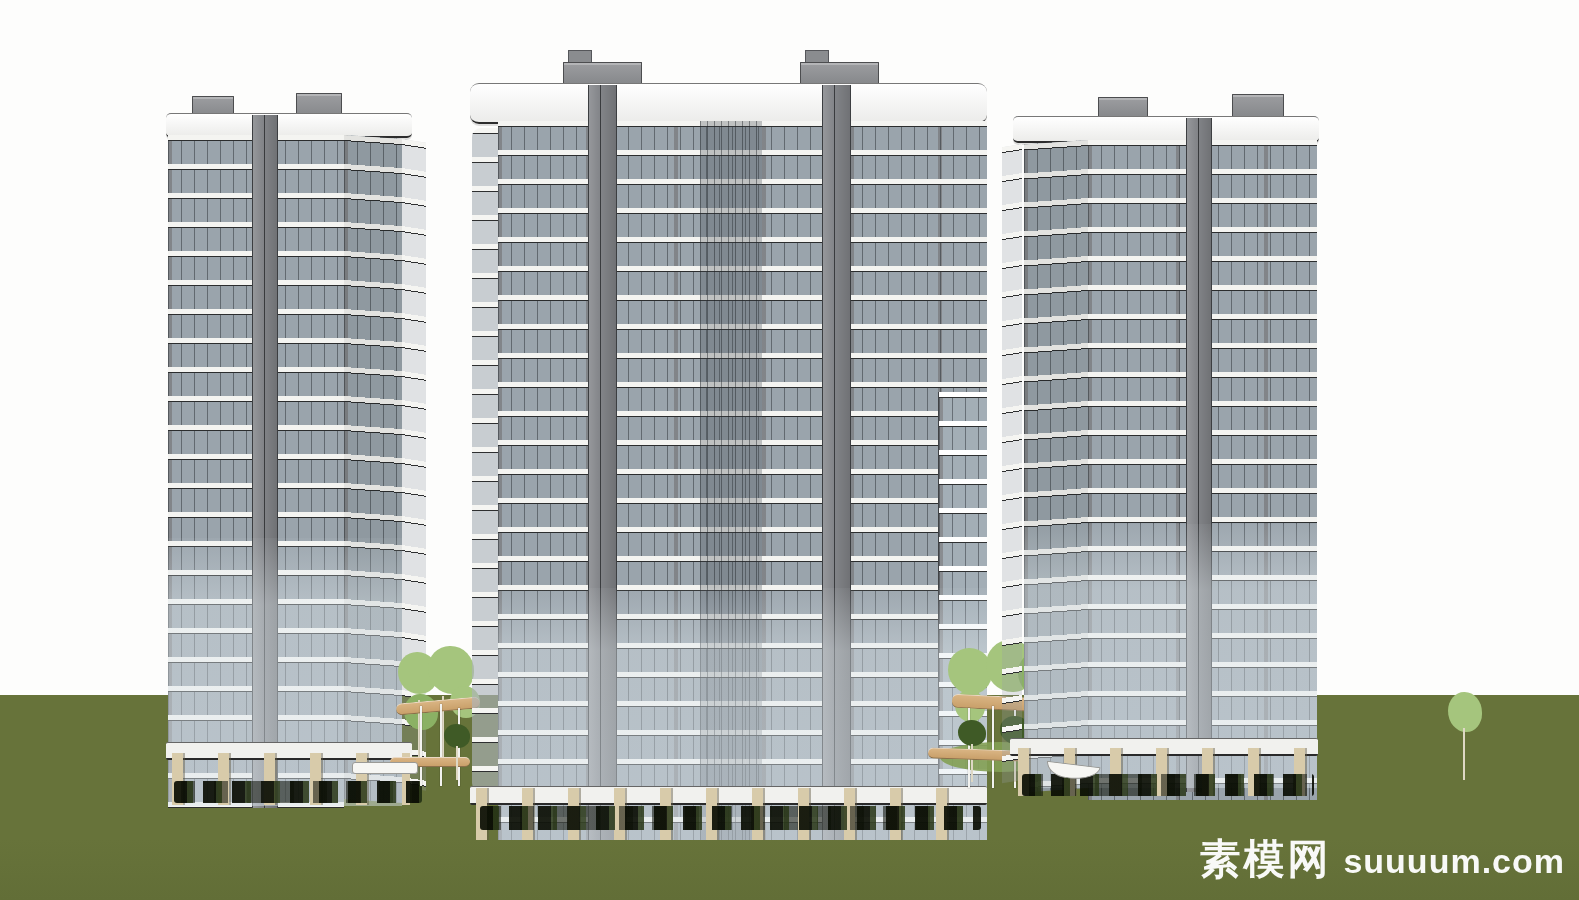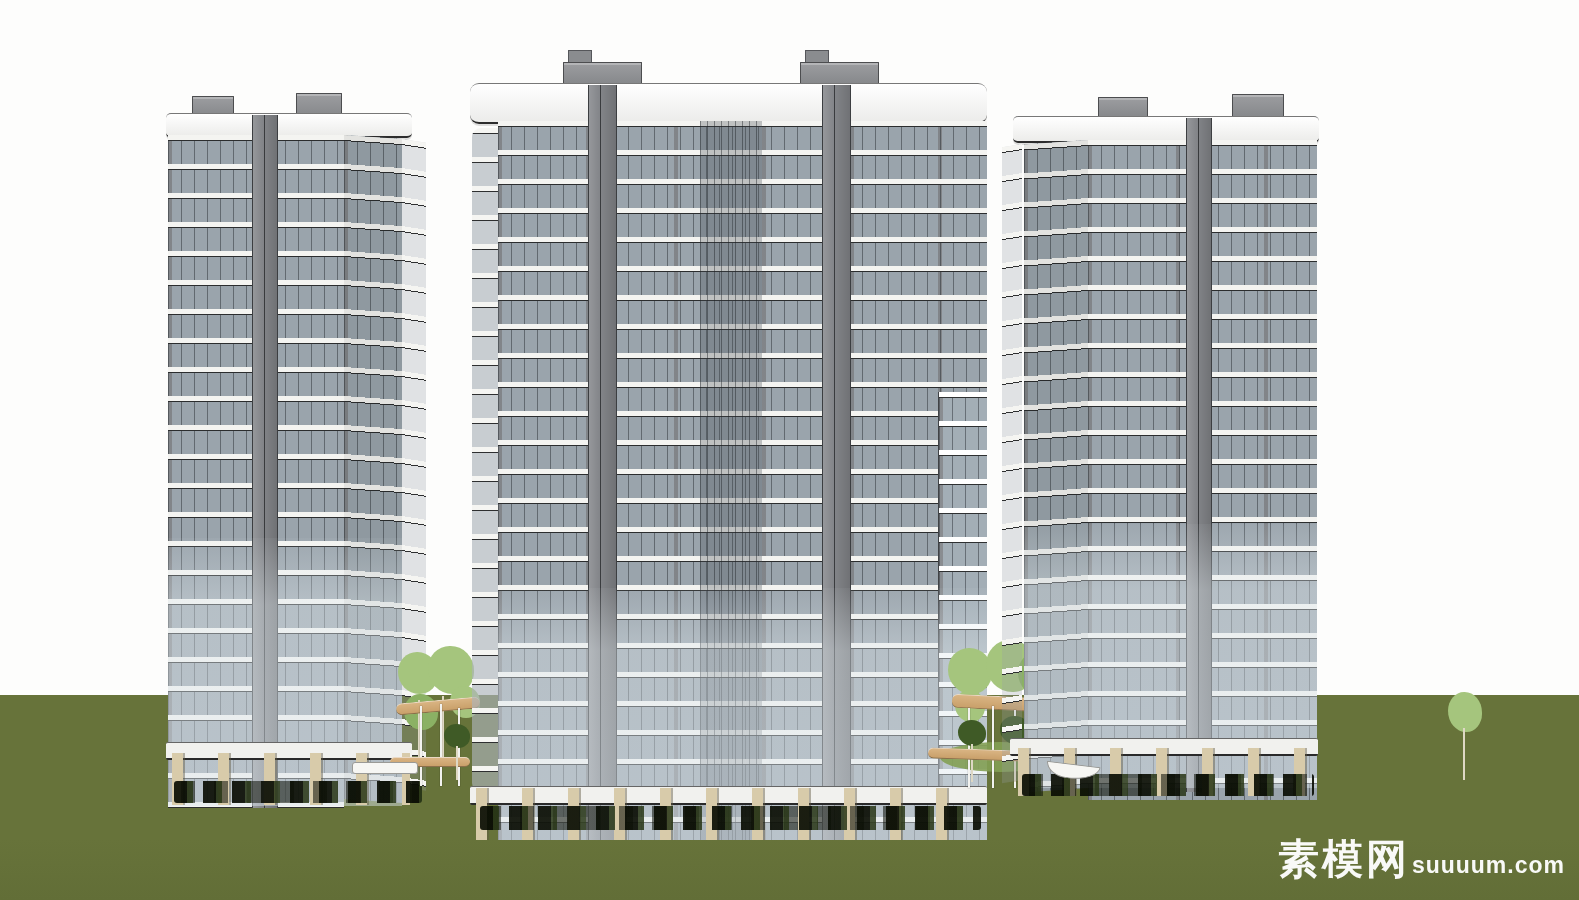--- a/index.html
+++ b/index.html
@@ -85,24 +85,24 @@
   .trunk{position:absolute;width:2px;background:#ded8c4;}
   .post{position:absolute;width:2px;background:#f2f2ef;box-shadow:0 0 0 .5px rgba(0,0,0,.15);}
   .walkway{position:absolute;border-radius:6px;
     background:linear-gradient(var(--walkway-tan,#d9b483), var(--walkway-tan-dark,#c9a06a));
     border-top:1px solid rgba(255,255,255,.6);border-bottom:1px solid rgba(60,45,20,.5);}
   .ramp{position:absolute;background:#f6f6f3;border:1px solid #9a9a96;
     border-radius:0 0 60% 40% / 0 0 100% 100%;}
   .canopy-white{position:absolute;background:#f6f6f3;border:1px solid #9a9a96;border-radius:3px;}
   .grasspatch{position:absolute;background:var(--grass-patch,#83a054);border-radius:50%;opacity:.9;}
 
-  .watermark{position:absolute;right:14px;bottom:20px;display:flex;align-items:baseline;gap:2px;
+  .watermark{position:absolute;right:14px;bottom:20px;display:flex;align-items:baseline;gap:12px;
     color:var(--watermark-white,#ffffff);opacity:.96;white-space:nowrap;}
   .wm-cn{font-size:41px;font-weight:700;letter-spacing:3px;line-height:1;}
-  .wm-en{font-size:23px;font-weight:700;letter-spacing:1px;line-height:1;}
+  .wm-en{font-size:34px;font-weight:700;letter-spacing:1px;line-height:1;}
 </style>
 </head>
 <body>
 
 <div class="scene">
 
   <div class="ground"></div>
 
   <div class="tower" style="left:166px;top:93px;width:272px;height:715px;">
     <div class="roofbox" style="left:26px;top:3px;width:40px;height:19px;"></div>

